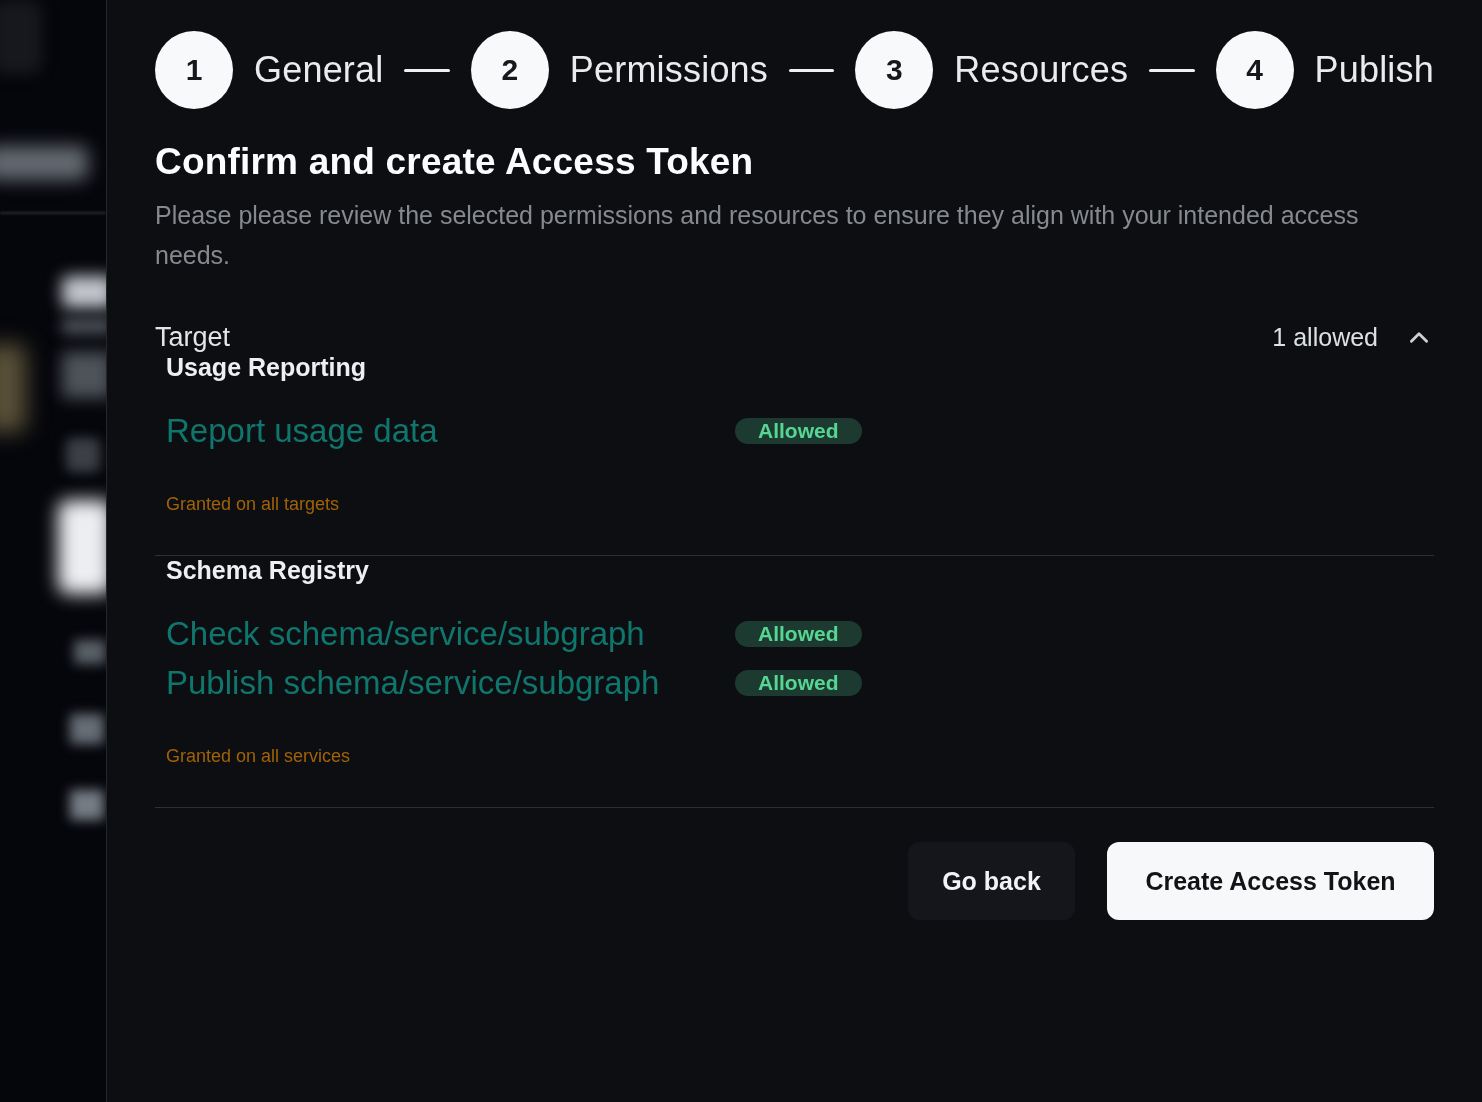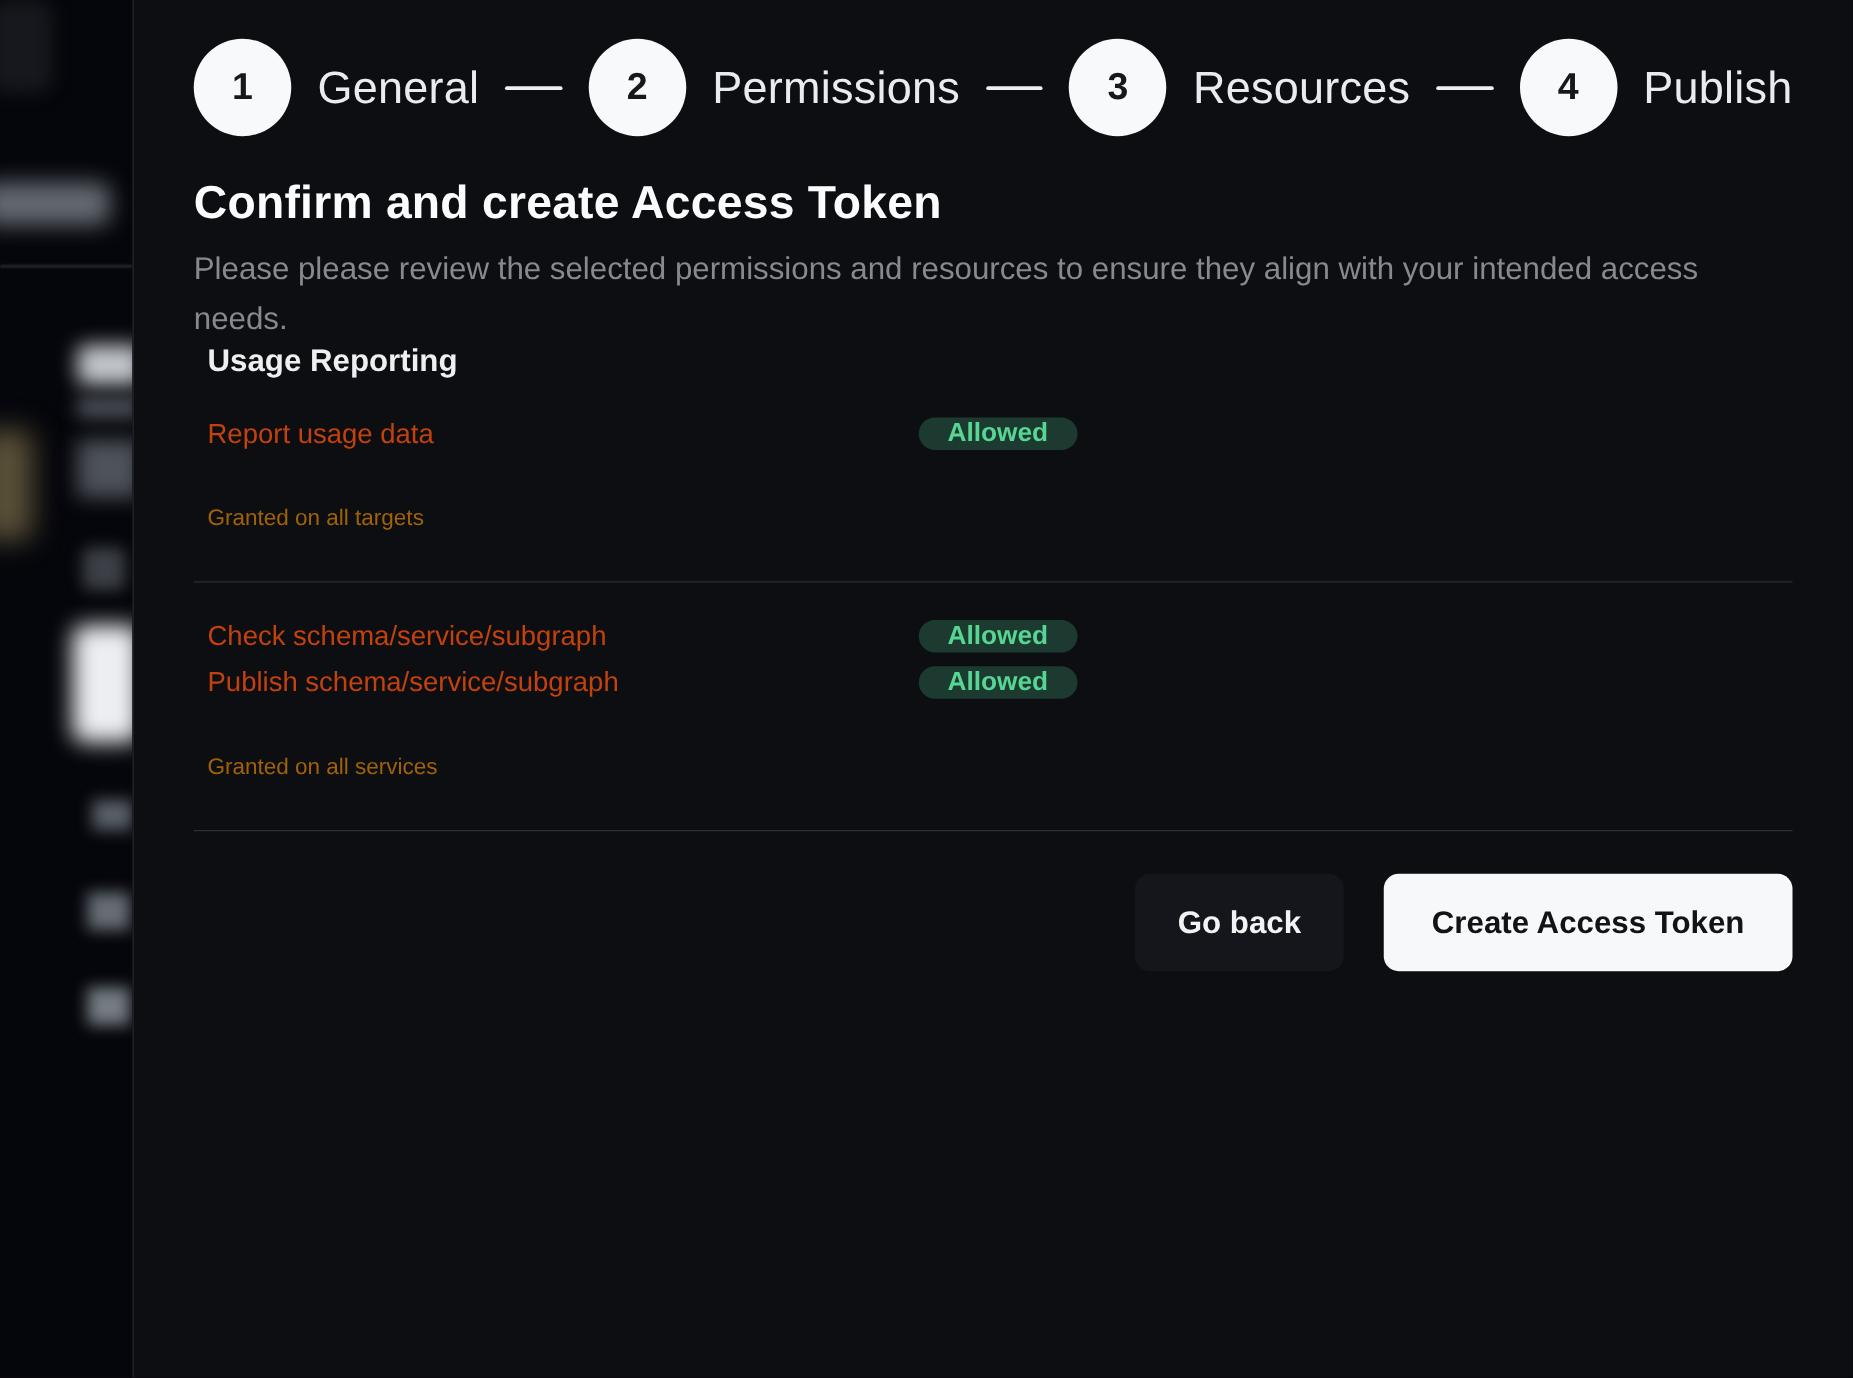--- a/index.html
+++ b/index.html
@@ -64,21 +64,21 @@
   .section-name { font-size: 27px; color: #e2e4e7; font-weight: 400; margin: 0; }
   .section-right { display: flex; align-items: center; gap: 26px; }
   .allowed-count { font-size: 25px; color: #dce0e3; }
   .chevron-btn { background: none; border: none; padding: 2px; cursor: pointer; display: flex; align-items: center; }
   .chevron-btn svg { width: 26px; height: 26px; stroke: #ccd0d4; stroke-width: 2.6; fill: none; stroke-linecap: round; stroke-linejoin: round; }
 
   .perm-group { padding-left: 11px; }
   .group-title { font-size: 25px; font-weight: 700; color: #edeff1; margin: 0; }
   .perm-rows { margin-top: 30px; display: flex; flex-direction: column; gap: 11px; }
   .perm-row { display: flex; align-items: center; }
-  .perm-label { width: 569px; font-size: 22px; color: #c2410c; }
+  .perm-label { width: 569px; font-size: 33px; color: #0f766e; }
   .badge {
     background: #1c3a30; color: #57d593;
     font-size: 21px; font-weight: 700;
     padding: 2px 23px; border-radius: 999px;
     line-height: 22px;
   }
   .granted-note { margin: 44px 0 0 11px; font-size: 18px; color: #a16207; }
 
   .divider { border: none; border-top: 1px solid #2e2f33; margin: 40px 0 0; }
 
@@ -132,37 +132,51 @@
     <div class="connector"></div>
     <div class="step">
       <div class="step-circle">4</div>
       <div class="step-label">Publish</div>
     </div>
   </div>
 
   <h1 class="title">Confirm and create Access Token</h1>
   <p class="subtitle">Please please review the selected permissions and resources to ensure they align with your intended access needs.</p>
 
+  <div class="section-header">
+    <h2 class="section-name">Target</h2>
+    <div class="section-right">
+      <span class="allowed-count">1 allowed</span>
+      <button class="chevron-btn">
+        <span style="display:flex;">
+          <svg viewBox="0 0 24 24">
+              <polyline points="5,15 12,8 19,15"></polyline>
+            </svg>
+        </span>
+      </button>
+    </div>
+  </div>
 
   <div class="perm-group">
     <h3 class="group-title">Usage Reporting</h3>
     <div class="perm-rows">
       <div class="perm-row">
         <span class="perm-label">Report usage data</span>
         <span class="badge">Allowed</span>
       </div>
     </div>
   </div>
 
   <p class="granted-note">Granted on all targets</p>
 
   <hr class="divider">
 
 
   <div class="perm-group">
+    <h3 class="group-title">Schema Registry</h3>
     <div class="perm-rows">
       <div class="perm-row">
         <span class="perm-label">Check schema/service/subgraph</span>
         <span class="badge">Allowed</span>
       </div>
       <div class="perm-row">
         <span class="perm-label">Publish schema/service/subgraph</span>
         <span class="badge">Allowed</span>
       </div>
     </div>

